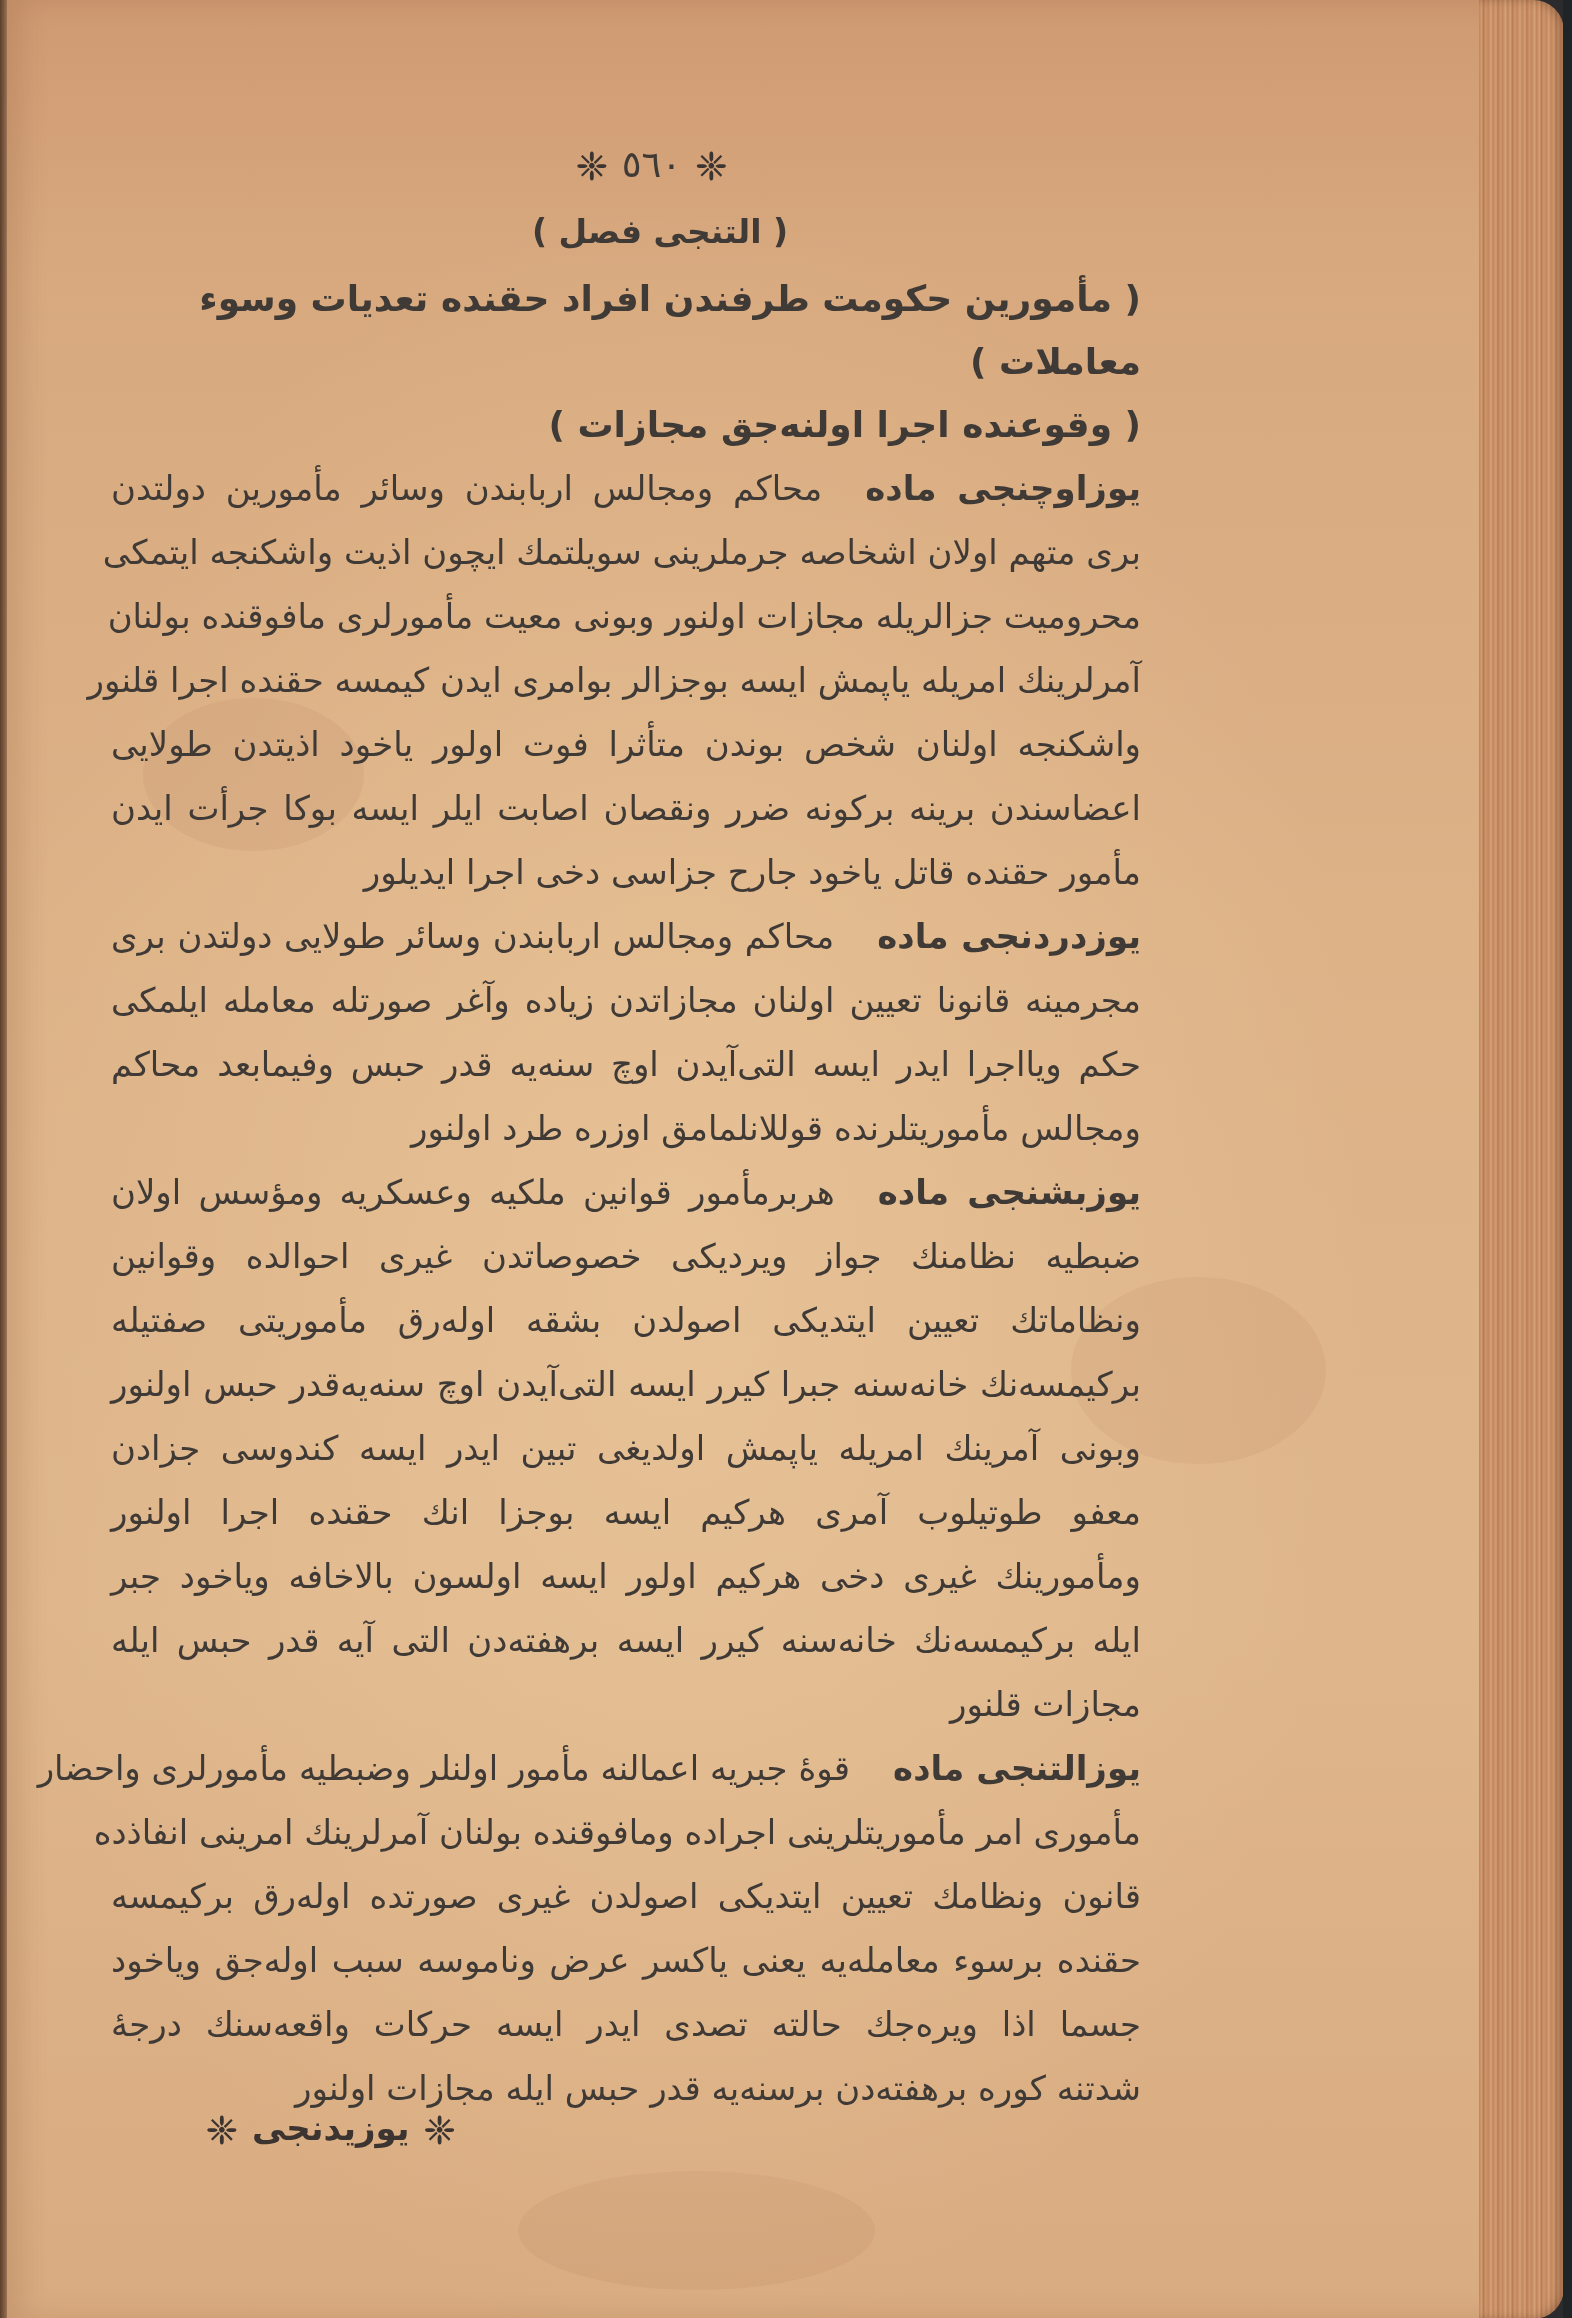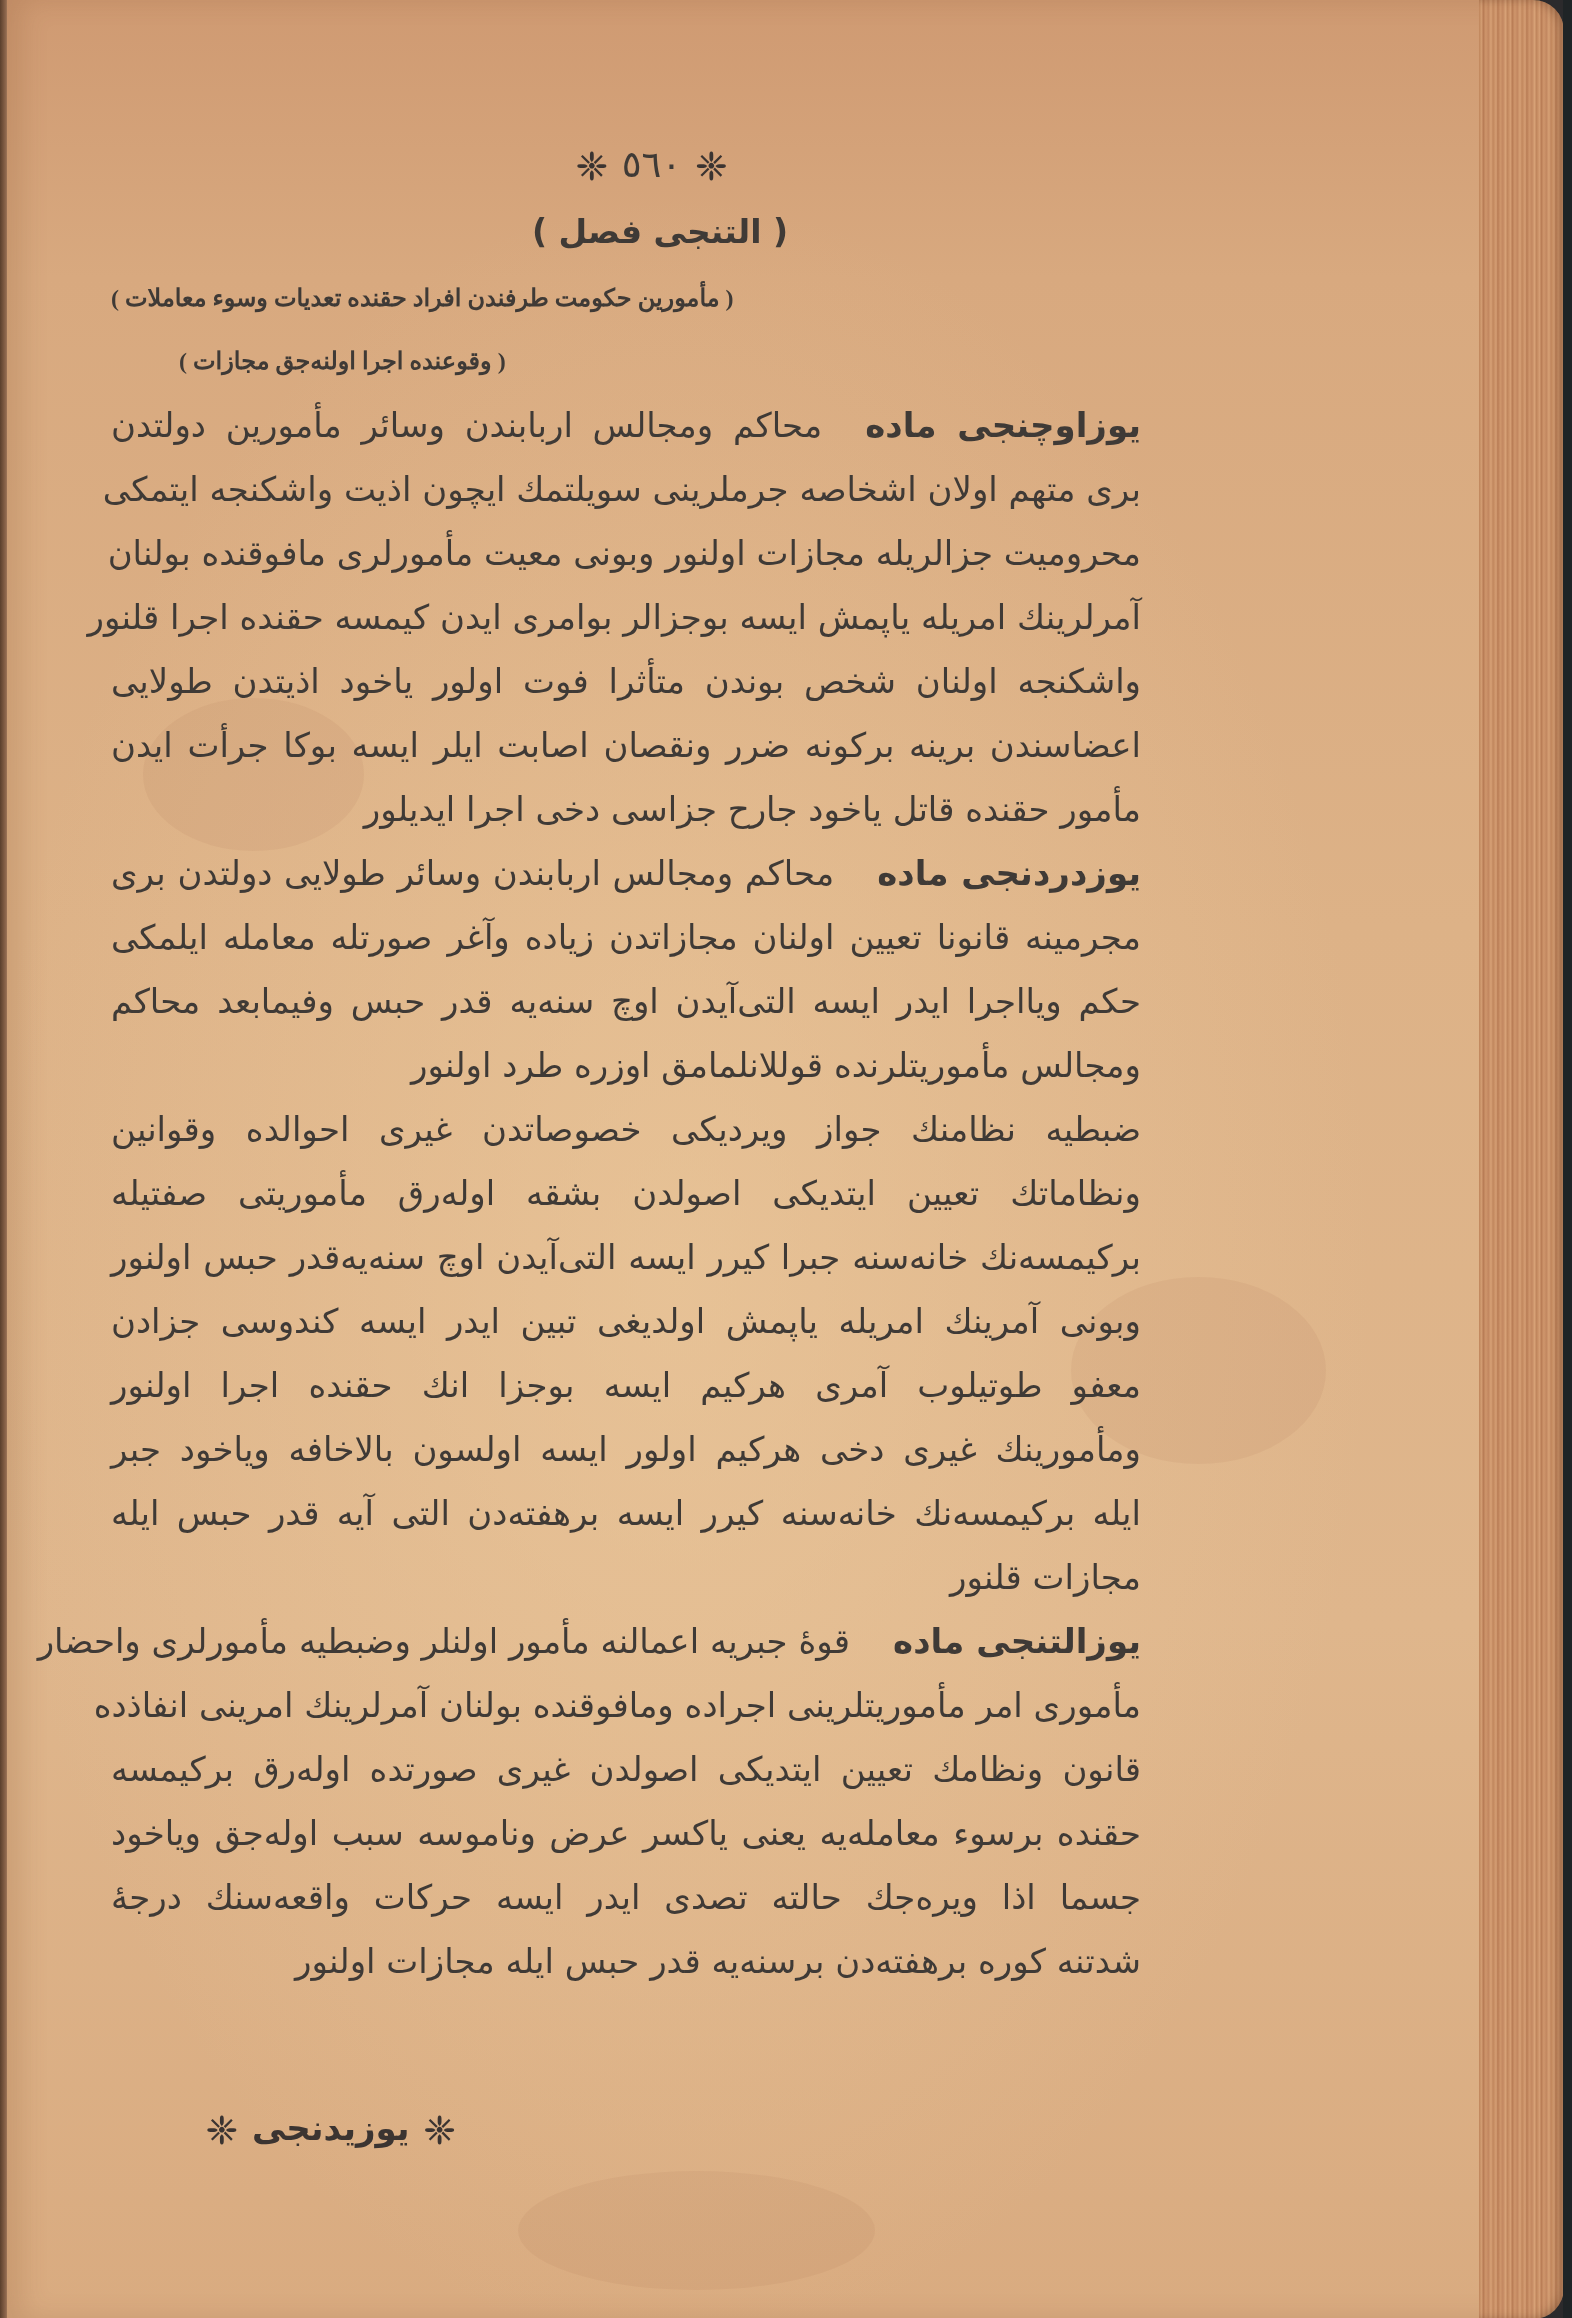--- a/index.html
+++ b/index.html
@@ -80,25 +80,24 @@
     }
     .chapter-title {
       text-align: center;
       font-size: 33px;
       line-height: 65px;
       height: 68px;
       margin-left: 68px;
       font-weight: bold;
     }
     .section-title {
-      text-align: left;
-      font-size: 24px;
+      text-align: right;
+      font-size: 36px;
       line-height: 63px;
       font-weight: bold;
-      font-family: Liberation Serif, serif;
     }
     .section-title.line2 {
       margin-left: 68px;
     }
     .body-line {
       font-size: 34px;
       line-height: 64px;
       height: 64px;
       text-align: justify;
       text-align-last: justify;
@@ -164,20 +163,21 @@
     </div>
 
     <div>
       <div class="body-line"><span class="article-label">یوزدردنجی ماده</span><span class="gap"></span><span>محاکم ومجالس اربابندن وسائر طولایی دولتدن بری</span></div>
       <div class="body-line">مجرمینه قانونا تعیین اولنان مجازاتدن زیاده وآغر صورتله معامله ایلمکی</div>
       <div class="body-line">حکم ویااجرا ایدر ایسه التی‌آیدن اوچ سنه‌یه قدر حبس وفیمابعد محاکم</div>
       <div class="body-line last">ومجالس مأموریتلرنده قوللانلمامق اوزره طرد اولنور</div>
     </div>
 
     <div>
+      <div class="body-line"><span class="article-label">یوزبشنجی ماده</span><span class="gap"></span><span>هربرمأمور قوانین ملکیه وعسکریه ومؤسس اولان</span></div>
       <div class="body-line">ضبطیه نظامنك جواز ویردیکی خصوصاتدن غیری احوالده وقوانین</div>
       <div class="body-line">ونظاماتك تعیین ایتدیکی اصولدن بشقه اوله‌رق مأموریتی صفتیله</div>
       <div class="body-line">برکیمسه‌نك خانه‌سنه جبرا کیرر ایسه التی‌آیدن اوچ سنه‌یه‌قدر حبس اولنور</div>
       <div class="body-line">وبونی آمرینك امریله یاپمش اولدیغی تبین ایدر ایسه کندوسی جزادن</div>
       <div class="body-line">معفو طوتیلوب آمری هرکیم ایسه بوجزا انك حقنده اجرا اولنور</div>
       <div class="body-line">ومأمورینك غیری دخی هرکیم اولور ایسه اولسون بالاخافه ویاخود جبر</div>
       <div class="body-line">ایله برکیمسه‌نك خانه‌سنه کیرر ایسه برهفته‌دن التی آیه قدر حبس ایله</div>
       <div class="body-line last">مجازات قلنور</div>
     </div>
 

